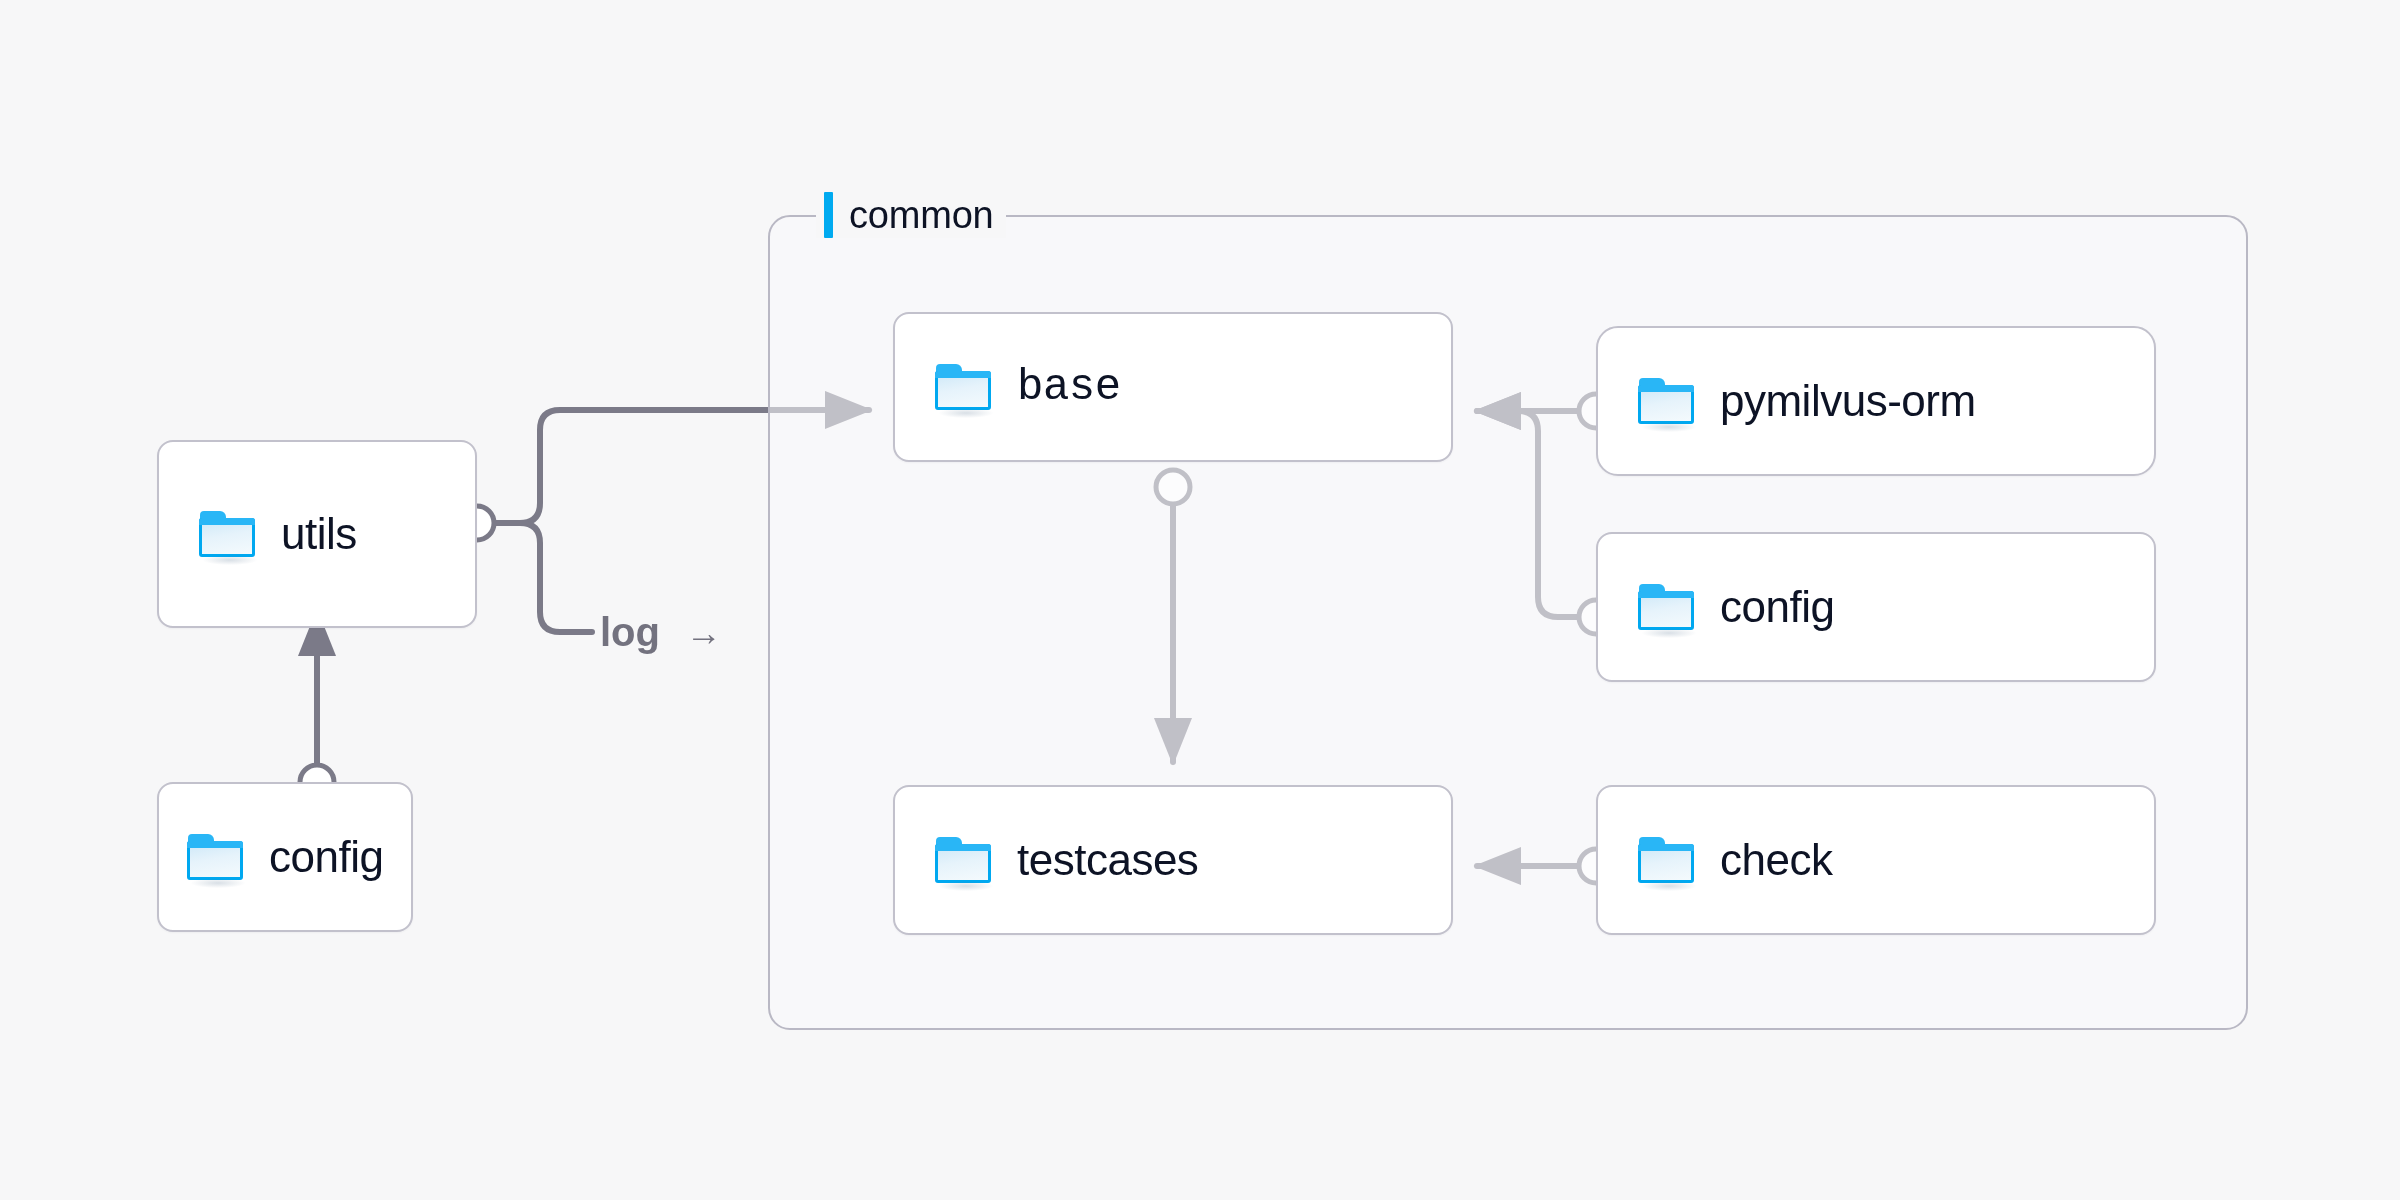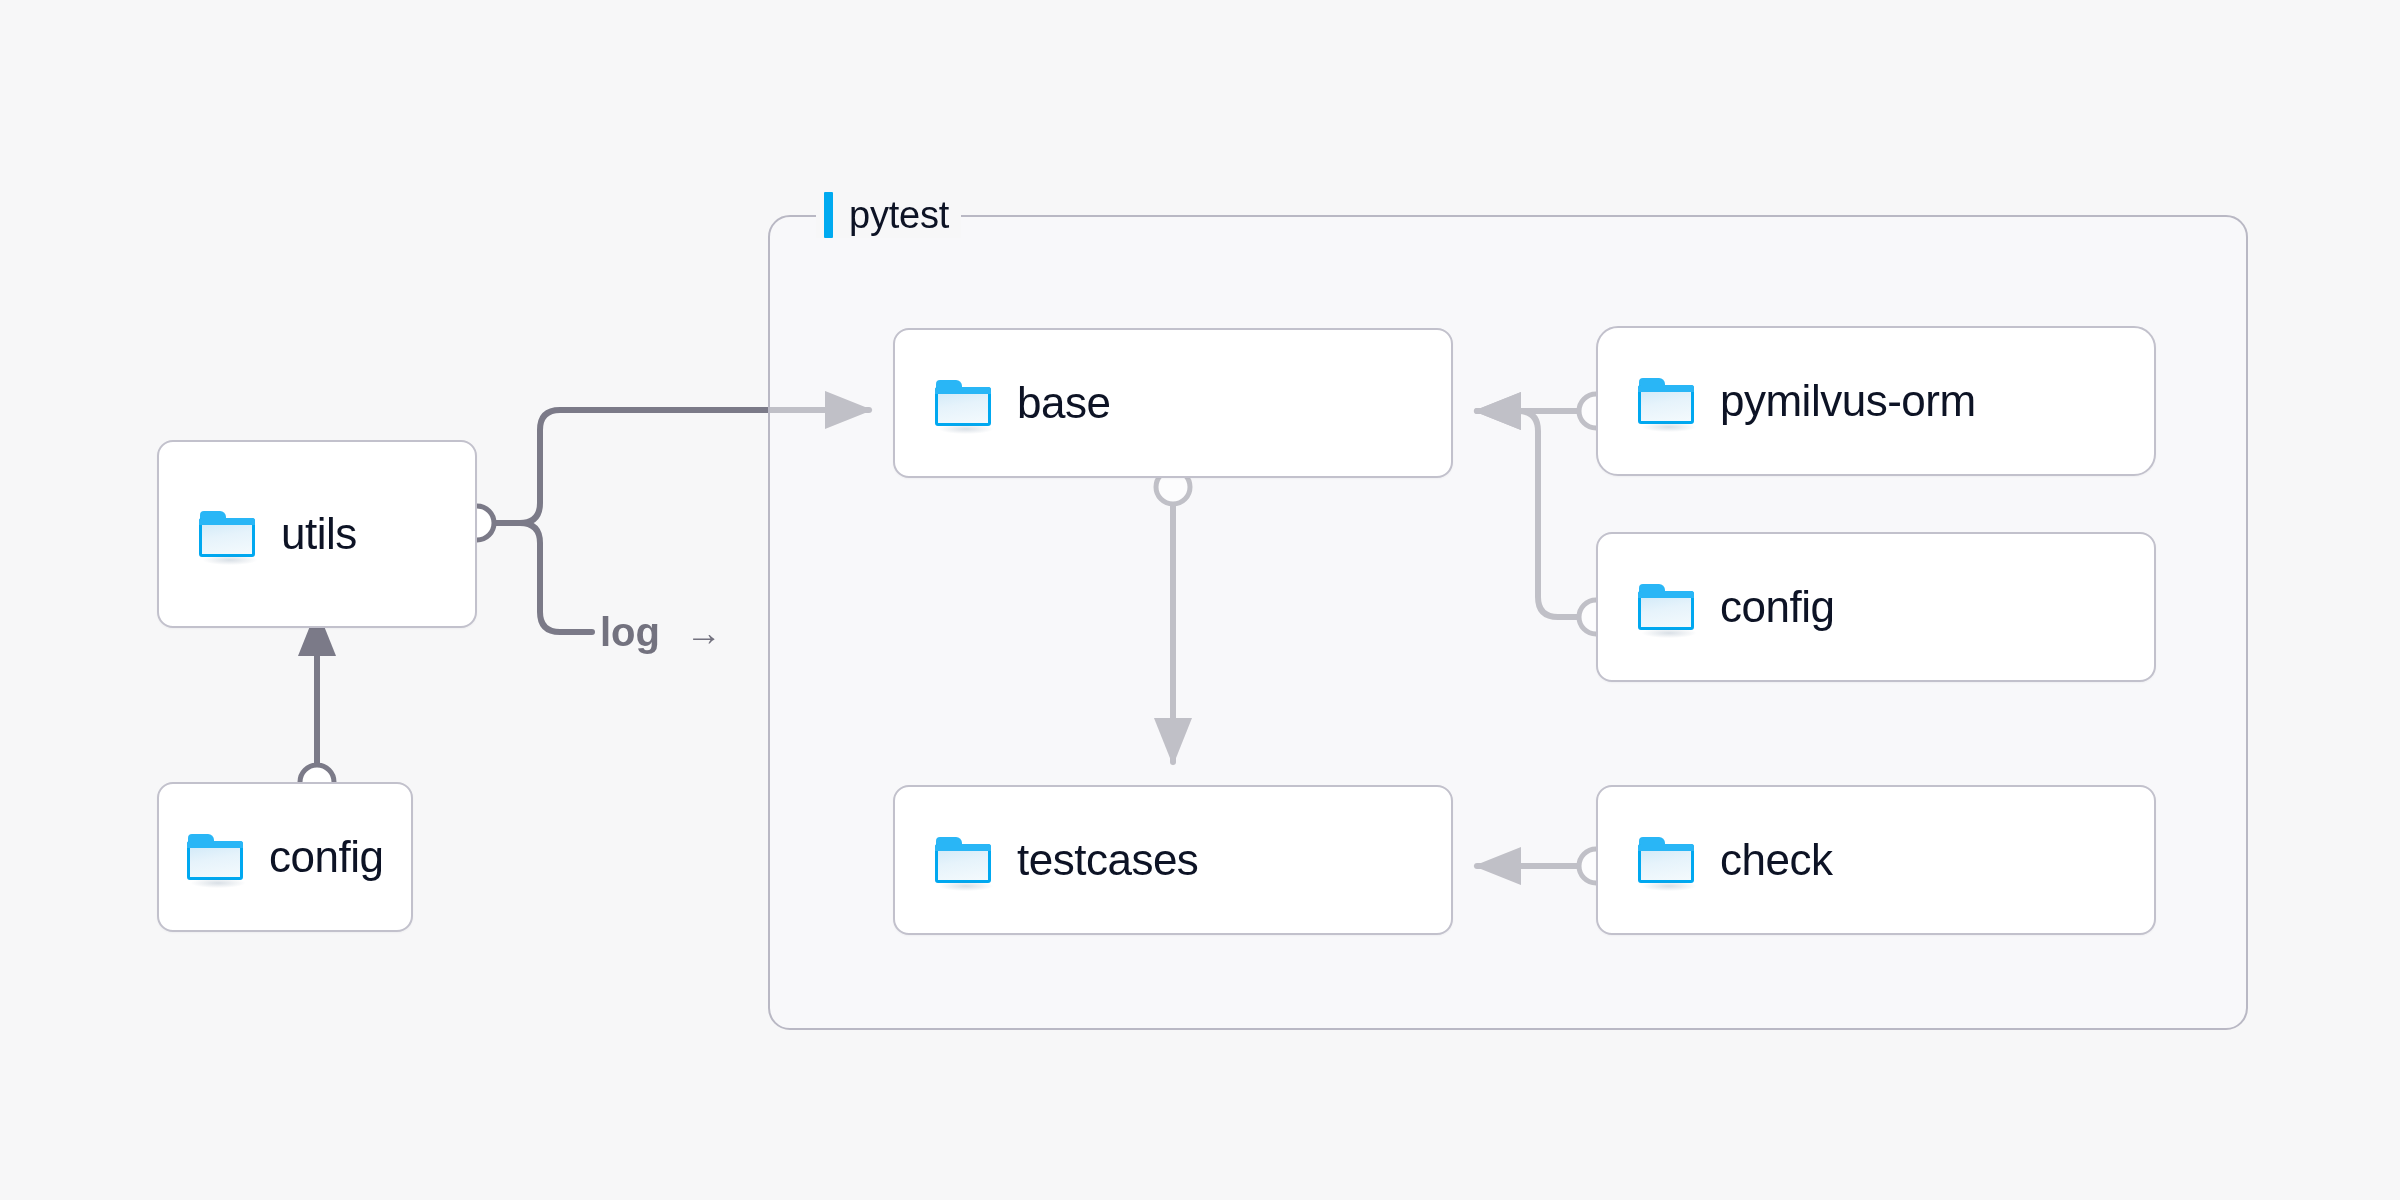--- a/index.html
+++ b/index.html
@@ -170,21 +170,21 @@
     <circle cx="1173" cy="487" r="17" fill="#ffffff" stroke="#7b7a88" stroke-width="5"></circle>
     <circle cx="1596" cy="411" r="17" fill="#ffffff" stroke="#7b7a88" stroke-width="5"></circle>
     <circle cx="1596" cy="617" r="17" fill="#ffffff" stroke="#7b7a88" stroke-width="5"></circle>
     <circle cx="1596" cy="866" r="17" fill="#ffffff" stroke="#7b7a88" stroke-width="5"></circle>
   </svg>
 
   <div class="group-box" style="left:768px; top:215px; width:1480px; height:815px;"></div>
 
   <div class="group-label" style="left:816px; top:192px;">
     <span class="accent-bar"></span>
-    <span class="glabel-text">pytest</span>
+    <span class="glabel-text">common</span>
   </div>
 
   <div class="node" style="left:157px; top:440px; width:320px; height:188px;">
     <span class="folder-icon">
       <span class="fi-tab"></span>
         <span class="fi-body"></span>
         <span class="fi-lip"></span>
         <span class="fi-shadow"></span>
     </span>
     <span class="node-label">utils</span>
@@ -193,21 +193,21 @@
   <div class="node" style="left:157px; top:782px; width:256px; height:150px;padding-left:28px;">
     <span class="folder-icon">
       <span class="fi-tab"></span>
         <span class="fi-body"></span>
         <span class="fi-lip"></span>
         <span class="fi-shadow"></span>
     </span>
     <span class="node-label">config</span>
   </div>
 
-  <div class="node" style="left:893px; top:328px; width:560px; height:150px;">
+  <div class="node" style="left:893px; top:312px; width:560px; height:150px;font-family:Liberation Mono, monospace;">
     <span class="folder-icon">
       <span class="fi-tab"></span>
         <span class="fi-body"></span>
         <span class="fi-lip"></span>
         <span class="fi-shadow"></span>
     </span>
     <span class="node-label">base</span>
   </div>
 
   <div class="node" style="left:893px; top:785px; width:560px; height:150px;">

